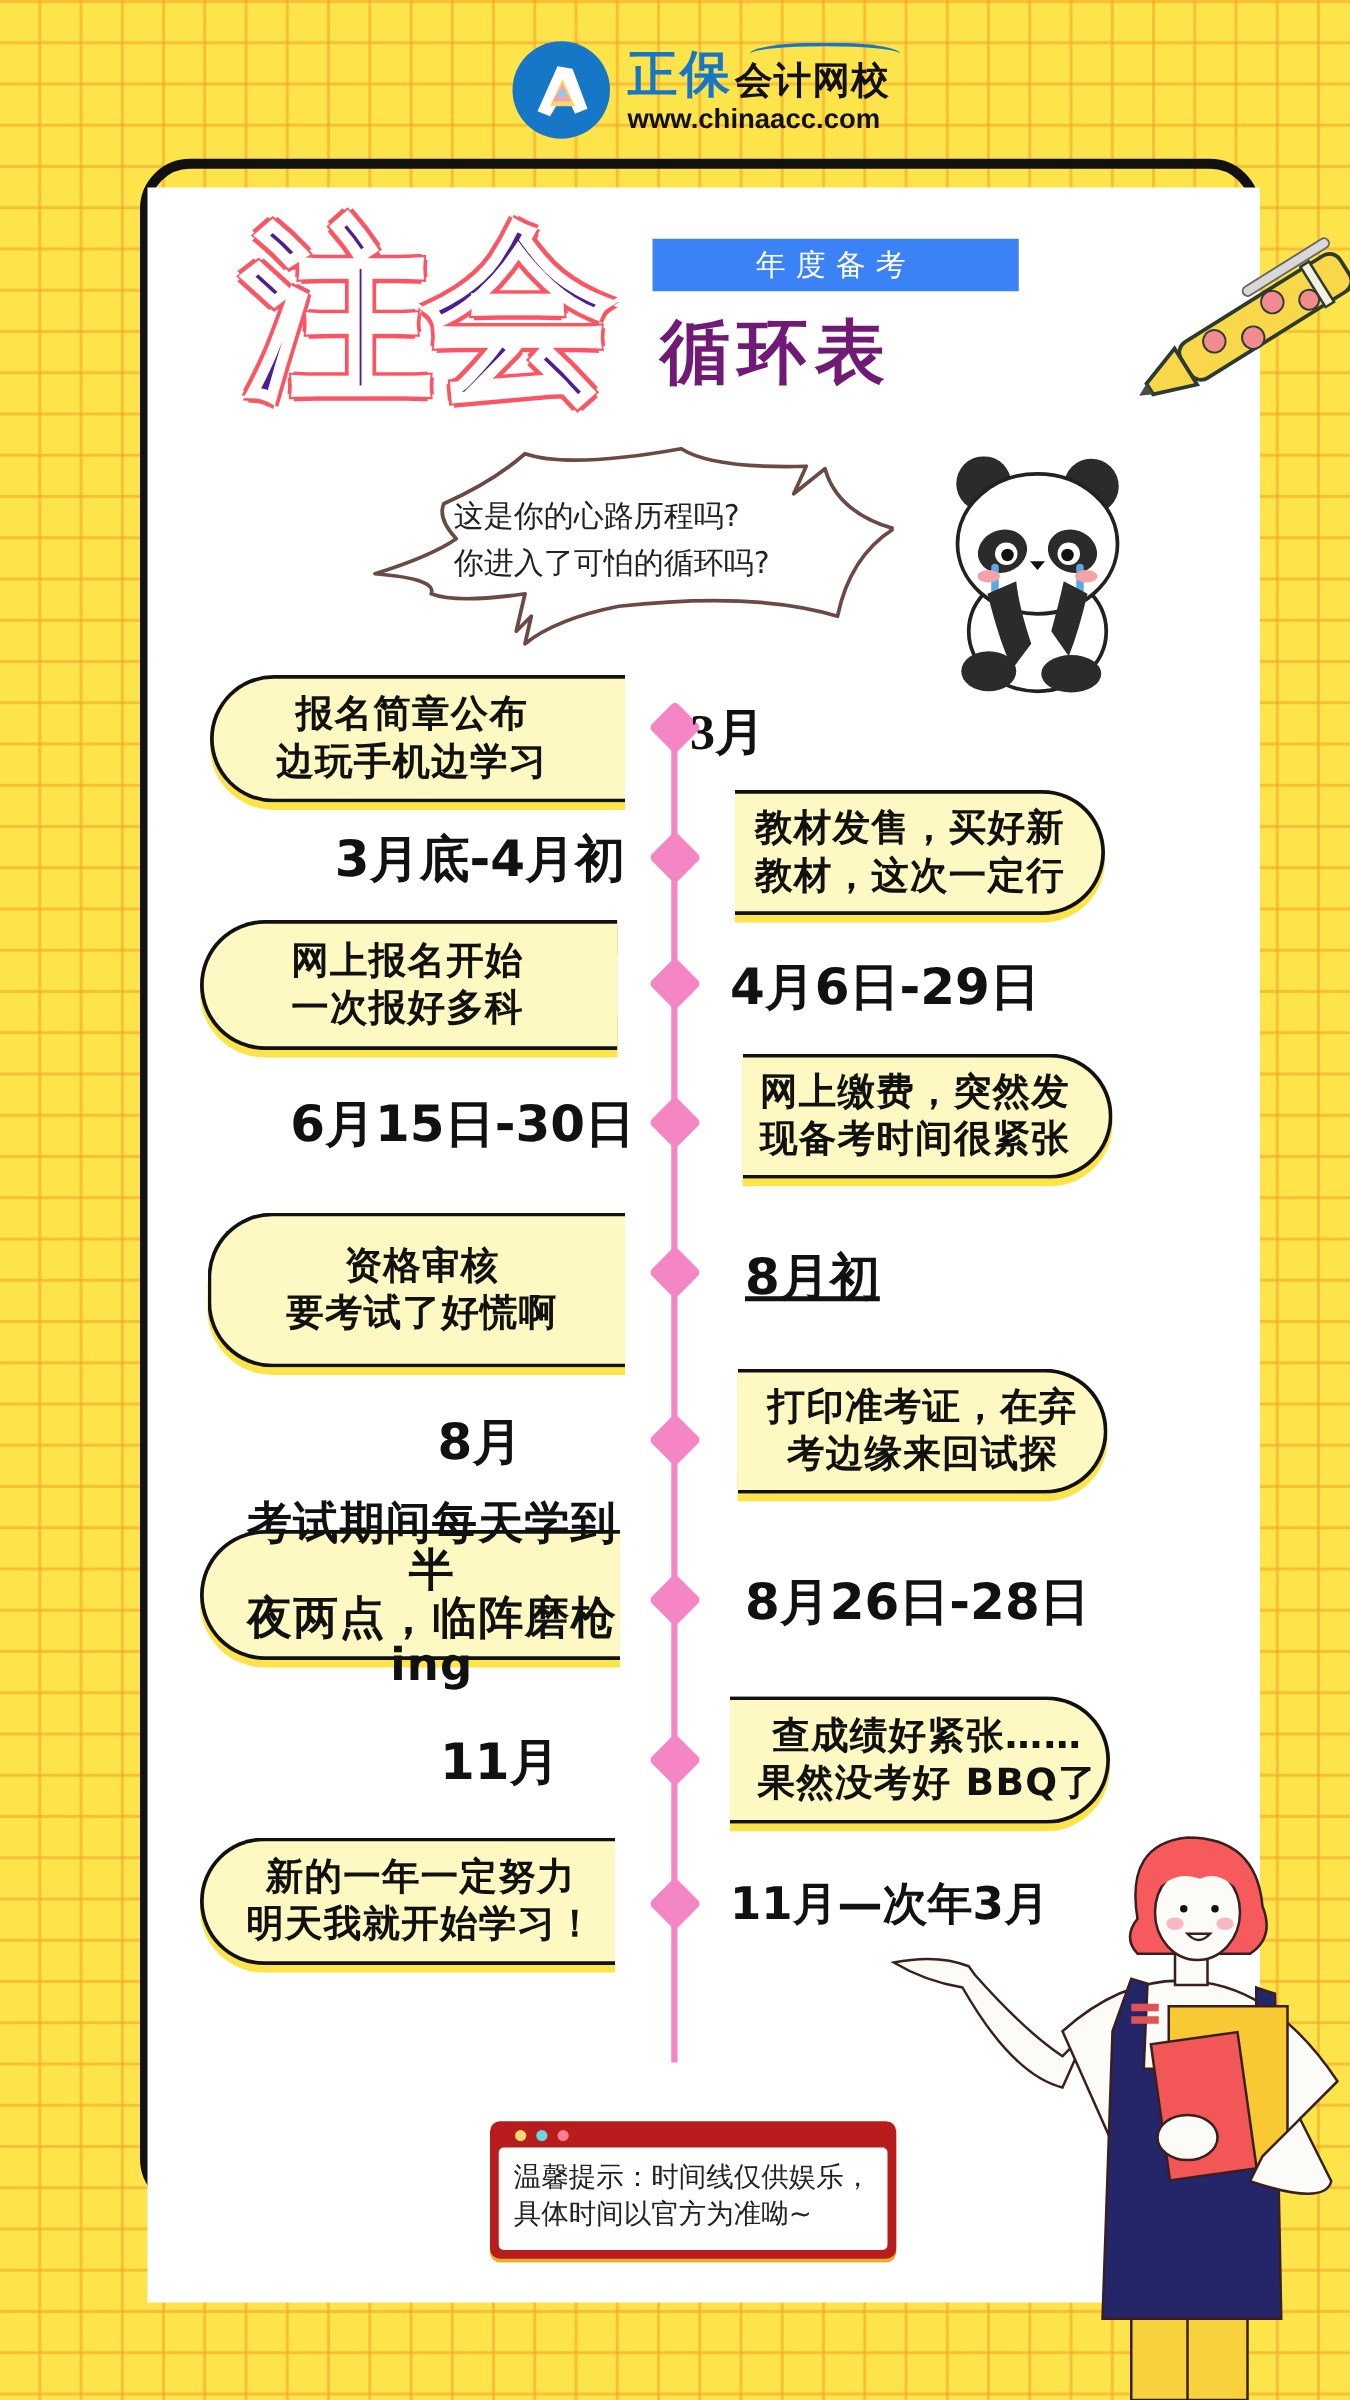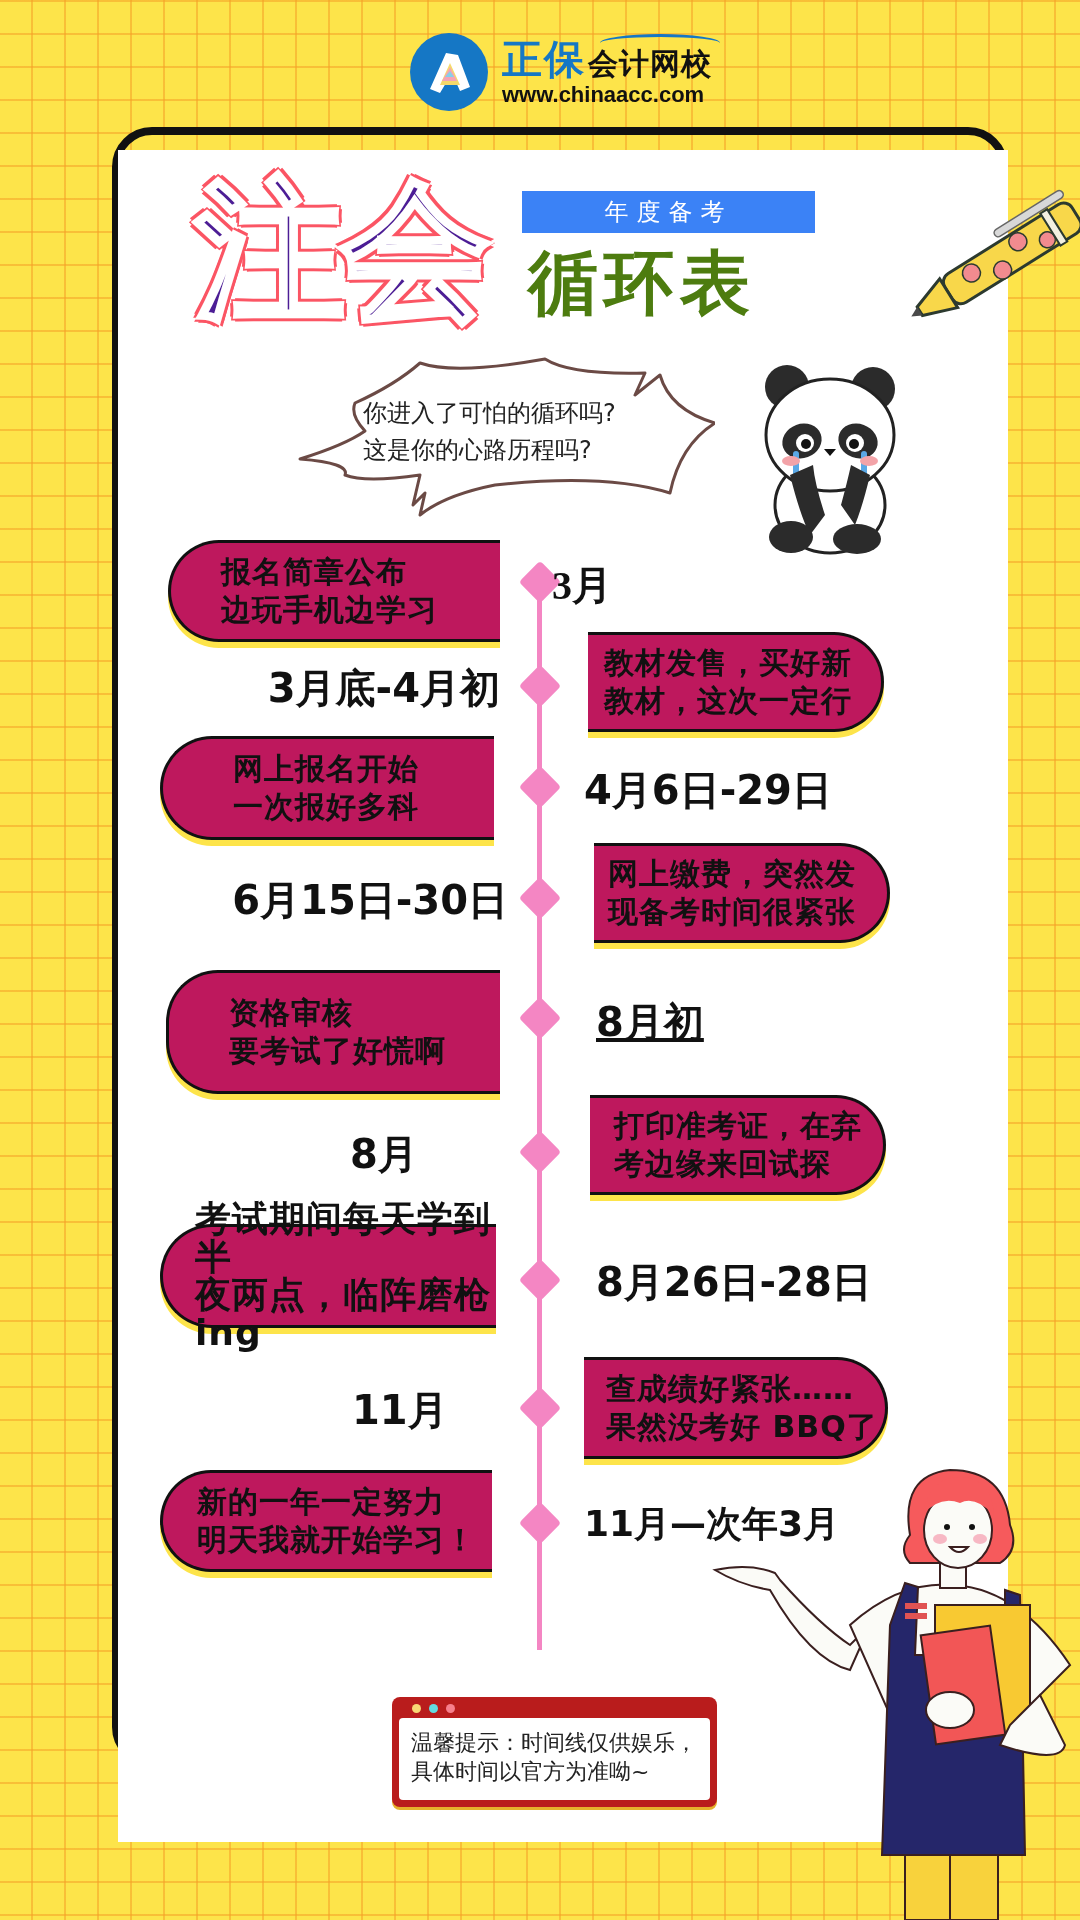--- a/index.html
+++ b/index.html
@@ -58,21 +58,21 @@
       0 0 0 #fb5564,
       5px 0 0 #fb5564, -5px 0 0 #fb5564, 0 5px 0 #fb5564, 0 -5px 0 #fb5564,
       4px 4px 0 #fb5564, -4px 4px 0 #fb5564, 4px -4px 0 #fb5564, -4px -4px 0 #fb5564;
   }
   .title-badge {
     position: absolute; left: 522px; top: 191px; width: 293px; height: 42px;
     background: #3b82f6; color: #fff; font-size: 24px; text-align: center; line-height: 42px;
     letter-spacing: 8px;
   }
   .title-sub {
-    position: absolute; left: 528px; top: 238px; font-size: 70px; font-weight: bold; color: #4d7c0f;
+    position: absolute; left: 528px; top: 238px; font-size: 56px; font-weight: bold; color: #701a75;
     letter-spacing: 6px; line-height: 90px;
   }
 
   
   .bubble { position: absolute; left: 295px; top: 355px; width: 420px; height: 180px; }
   .bubble svg { position: absolute; left: 0; top: 0; }
   .bubble-text {
     position: absolute; left: 68px; top: 40px; font-size: 24px; color: #222; line-height: 37px;
   }
 
@@ -84,24 +84,25 @@
 
   
   .tl-line {
     position: absolute; left: 537px; top: 575px; width: 5px; height: 1075px; background: #f486c3;
   }
   .diamond {
     position: absolute; width: 30px; height: 30px; background: #f486c3;
     transform: rotate(45deg); border-radius: 4px;
   }
   .card {
-    position: absolute; background: #be185d; border: 3px solid #111;
+    position: absolute; background: #fef9c3; border: 3px solid #111;
     display: flex; align-items: center;
     font-size: 30px; font-weight: bold; color: #111; line-height: 38px; letter-spacing: 1px;
     box-shadow: 0 6px 0 #fde44a;
+    text-align: center;
   }
   .card.left {
     border-right: none; border-radius: 52px 0 0 52px;
   }
   .card.right {
     border-left: none; border-radius: 0 52px 52px 0;
   }
   .card-text { white-space: pre-line; }
   .date {
     position: absolute; font-size: 40px; font-weight: bold; color: #111; white-space: nowrap;
@@ -166,22 +167,22 @@
 <div class="title-badge">年度备考</div>
 <div class="title-sub">循环表</div>
 
 <div class="bubble">
   <svg width="420" height="180" viewBox="0 0 420 180">
     <path d="M60 48 Q100 30 125 8 Q160 20 250 4 Q275 20 350 18 L340 40 L365 20 Q375 55 420 68
              Q385 90 375 138 Q310 118 200 130 Q150 140 125 160 L130 138 L118 150 L125 120
              Q70 128 50 120 Q55 108 5 104 Q50 90 70 76 Q55 60 60 48 Z" fill="#ffffff" stroke="#6b4a45" stroke-width="3" stroke-linejoin="round"></path>
   </svg>
   <div class="bubble-text">
+    <div>这是你的心路历程吗?</div>
     <div>你进入了可怕的循环吗?</div>
-    <div>这是你的心路历程吗?</div>
   </div>
 </div>
 
 <div class="panda">
   <svg width="150" height="190" viewBox="0 0 150 190">
     <circle cx="32" cy="22" r="22" fill="#2b2b2b"></circle>
     <circle cx="118" cy="24" r="22" fill="#2b2b2b"></circle>
     <ellipse cx="75" cy="140" rx="55" ry="48" fill="#fff" stroke="#222" stroke-width="3"></ellipse>
     <ellipse cx="75" cy="70" rx="64" ry="56" fill="#fff" stroke="#222" stroke-width="3"></ellipse>
     <ellipse cx="47" cy="76" rx="20" ry="17" fill="#2b2b2b" transform="rotate(-20 47 76)"></ellipse>

